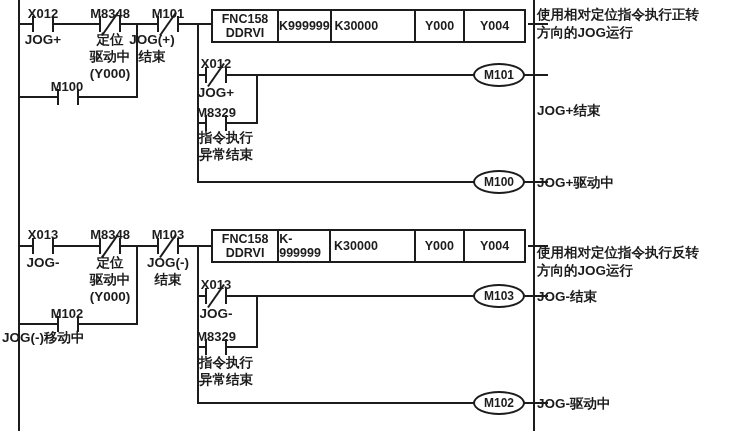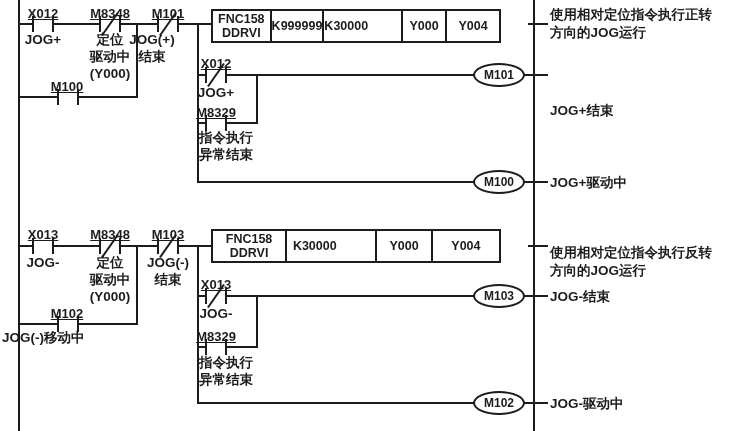--- a/index.html
+++ b/index.html
@@ -18,33 +18,33 @@
   .contact .b1 { left:0; } .contact .b2 { left:20px; }
   .contact .slash { display:none; }
   .contact.nc .slash { display:block; position:absolute; left:-3px; top:7px; width:28px; height:2px;
     background:var(--lc); transform:rotate(-55deg); }
 
   .coil { position:absolute; width:52px; height:24px; box-sizing:border-box;
     border:2px solid var(--lc); border-radius:50%; background:#ffffff;
     display:flex; align-items:center; justify-content:center;
     font-size:12px; font-weight:700; letter-spacing:0; }
 
-  .fnc { position:absolute; width:290px; height:34px; box-sizing:border-box;
+  .fnc { position:absolute; width:315px; height:34px; box-sizing:border-box;
     border:2px solid var(--lc); background:#ffffff; display:flex; }
   .fnc-cell { box-sizing:border-box; display:flex; flex-direction:column;
     align-items:center; justify-content:center; font-size:12.5px; font-weight:700; line-height:14px; }
   .fnc-cell + .fnc-cell { border-left:2px solid var(--lc); }
   .fc1{width:73px;} .fc2{width:59px;} .fc3{width:58px;} .fc4{width:56px;margin-left:33px;} .fc5{width:69px;}
 
   .lbl { position:absolute; transform:translateX(-50%); font-size:13px; font-weight:700;
-    white-space:nowrap;text-decoration:underline; }
+    white-space:nowrap; }
   .desc-c { position:absolute; transform:translateX(-50%); text-align:center;
     font-size:13.5px; font-weight:700; line-height:17px; white-space:nowrap; }
   .desc-l { position:absolute; font-size:13.5px; font-weight:700; line-height:17px; white-space:nowrap; }
-  .cmt { position:absolute; left:550px; font-size:13.5px; font-weight:700; line-height:18px; white-space:nowrap; }
+  .cmt { position:absolute; left:537px; font-size:13.5px; font-weight:700; line-height:18px; white-space:nowrap; }
 </style>
 </head>
 <body>
 
 <div class="ladder">
 
   <div class="wv" style="left:18px; top:0; height:431px;"></div>
   <div class="wv" style="left:533px; top:0; height:431px;"></div>
 
   <div class="wh" style="left:18px; top:23px; width:194px;"></div>
@@ -186,20 +186,21 @@
     <div>结束</div>
   </div>
   <div class="lbl" style="left:67px; top:306px;">M102</div>
   <div class="desc-l" style="left:2px; top:329px;">JOG(-)移动中</div>
 
   <div class="fnc" style="left:211px; top:229px;">
     <div class="fnc-cell fc1">
       <div>FNC158</div>
       <div>DDRVI</div>
     </div>
+    <div class="fnc-cell fc2">K-999999</div>
     <div class="fnc-cell fc3">K30000</div>
     <div class="fnc-cell fc4">Y000</div>
     <div class="fnc-cell fc5">Y004</div>
   </div>
 
   <div class="contact nc" style="left:205px; top:288px;">
     <span class="gap"></span>
       <span class="bar b1"></span>
       <span class="bar b2"></span>
       <span class="slash"></span>

